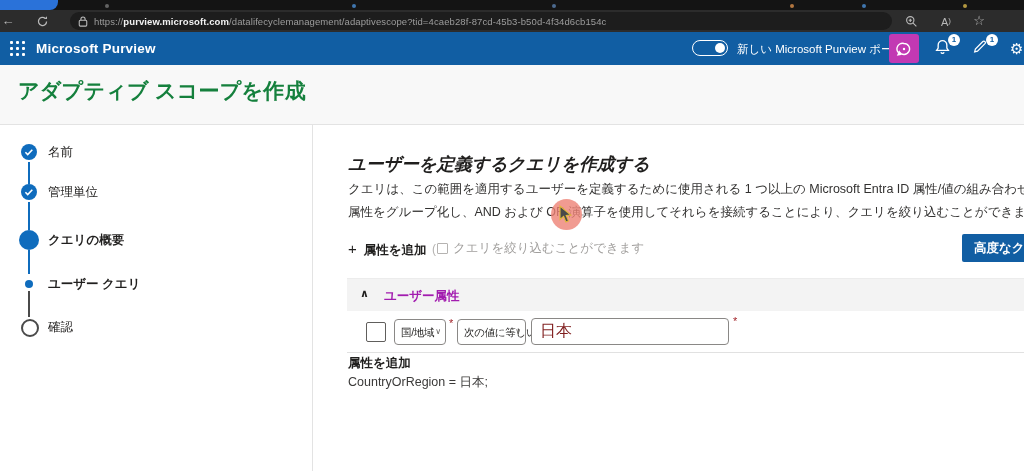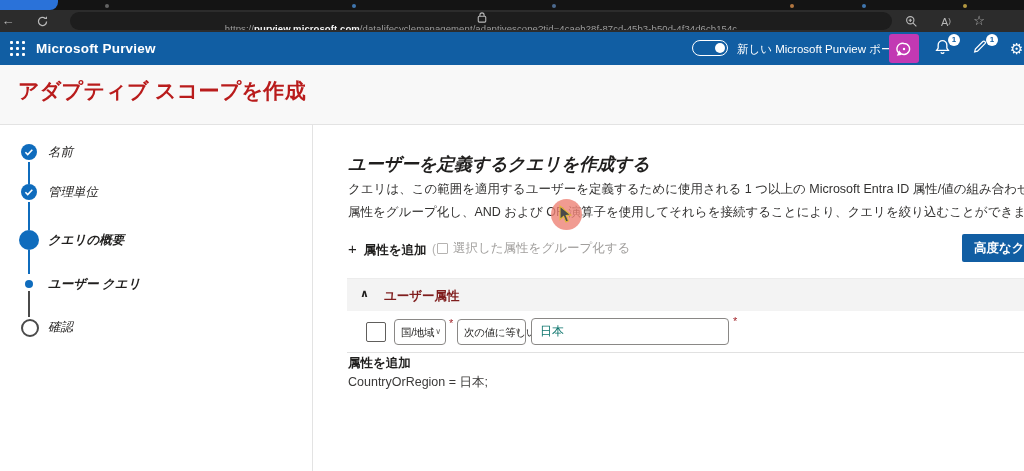--- a/index.html
+++ b/index.html
@@ -7,44 +7,44 @@
     position:relative;width:1024px;height:471px;overflow:hidden;
     background:#ffffff;font-family:"Liberation Sans","DejaVu Sans",sans-serif;
     -webkit-font-smoothing:antialiased;
   }
   
   .tabstrip{position:absolute;left:0;top:0;width:1024px;height:10px;background:#141414;}
   .tabfrag{position:absolute;left:0;top:0;width:58px;height:10px;background:#2a72d9;border-radius:0 0 8px 0;}
   .favdot{position:absolute;top:4px;width:4px;height:4px;border-radius:2px;opacity:.8;}
   .btoolbar{position:absolute;left:0;top:10px;width:1024px;height:22px;background:#2c2c2c;}
   .bicon{position:absolute;top:0;height:22px;line-height:22px;color:#b9b9b9;font-size:13px;text-align:center;}
-  .addressbar{position:absolute;left:70px;top:2px;width:822px;height:18px;background:#1d1d1d;border-radius:10px;display:flex;align-items:center;flex-direction:column;}
+  .addressbar{position:absolute;left:70px;top:2px;width:822px;height:18px;background:#1d1d1d;border-radius:10px;display:flex;align-items:center;}
   .url{font-size:9.5px;color:#9d9d9d;white-space:nowrap;overflow:hidden;letter-spacing:.1px;}
   .url b{color:#f2f2f2;font-weight:700;}
   
   .appheader{position:absolute;left:0;top:32px;width:1024px;height:33px;background:#115ea3;}
   .waffle{position:absolute;left:8px;top:7px;width:20px;height:20px;cursor:pointer;}
   .waffle i{position:absolute;width:3px;height:3px;background:#fff;border-radius:1px;}
   .apptitle{position:absolute;left:36px;top:9px;color:#fff;font-size:13.5px;font-weight:700;letter-spacing:.2px;}
   .searchbox{position:absolute;left:272px;top:4px;width:350px;height:24px;background:#fff;border-radius:2px;display:flex;align-items:center;padding-left:8px;box-sizing:border-box;}
   .searchbox input{border:none;outline:none;font-size:11.5px;color:#444;width:280px;margin-left:6px;background:transparent;font-family:inherit;}
   .toggle{position:absolute;left:692px;top:8px;width:36px;height:16px;border:1.5px solid #fff;border-radius:9px;box-sizing:border-box;}
   .toggle .knob{position:absolute;right:2px;top:1.5px;width:10px;height:10px;background:#fff;border-radius:50%;}
   .togglelabel{position:absolute;left:737px;top:10px;color:#fff;font-size:11.5px;white-space:nowrap;}
   .pinkbtn{position:absolute;left:889px;top:2px;width:30px;height:29px;background:#c239b3;border:none;border-radius:3px;cursor:pointer;display:flex;align-items:center;justify-content:center;}
   .hicon{position:absolute;top:6px;width:22px;height:22px;color:#fff;}
   .badge{position:absolute;right:-4px;top:-4px;width:12px;height:12px;background:#fff;border-radius:50%;color:#115ea3;font-size:8px;font-weight:700;text-align:center;line-height:12px;}
   .gearglyph{font-size:15px;color:#fff;line-height:22px;}
   
   .titleband{position:absolute;left:0;top:65px;width:1024px;height:60px;background:#f8f8f8;border-bottom:1px solid #e3e3e3;box-sizing:border-box;}
-  .titleband h1{margin:0;position:absolute;left:18px;top:12px;font-size:21px;font-weight:700;color:#b91c1c;letter-spacing:.3px;}
+  .titleband h1{margin:0;position:absolute;left:18px;top:12px;font-size:21px;font-weight:700;color:#15803d;letter-spacing:.3px;}
   
   .sidebar{position:absolute;left:0;top:125px;width:313px;height:346px;border-right:1px solid #e3e3e3;box-sizing:border-box;background:#fff;}
   .step{position:absolute;left:0;width:300px;height:20px;cursor:pointer;}
-  .step .label{position:absolute;left:48px;top:2px;font-size:12.5px;color:#201f1e;white-space:nowrap;font-style:italic;}
+  .step .label{position:absolute;left:48px;top:2px;font-size:12.5px;color:#201f1e;white-space:nowrap;}
   .step.bold .label{font-weight:700;}
   .ckr{position:absolute;left:21px;top:2px;width:16px;height:16px;}
   .bigdot{position:absolute;left:19px;top:0;width:20px;height:20px;border-radius:50%;background:#0f6cbd;}
   .smalldot{position:absolute;left:25px;top:6px;width:8px;height:8px;border-radius:50%;background:#0f6cbd;}
   .hollow{position:absolute;left:21px;top:2px;width:14px;height:14px;border-radius:50%;border:2px solid #4a4a4a;background:#fff;}
   .conn{position:absolute;left:28px;width:2px;background:#0f6cbd;}
   .conn.dark{background:#4a4a4a;}
   
   .mainhead{position:absolute;left:348px;top:137px;font-size:17.5px;font-weight:700;color:#201f1e;white-space:nowrap;font-style:italic;}
   .desc{position:absolute;left:348px;top:178px;width:676px;height:50px;overflow:hidden;font-size:12.5px;color:#323130;}
@@ -52,29 +52,29 @@
   .desc .ln1{top:0;} .desc .ln2{top:23px;}
   .cmdbar{position:absolute;left:348px;top:240px;height:22px;font-size:12.5px;}
   .addattr{position:absolute;left:0;top:0;color:#201f1e;font-weight:600;white-space:nowrap;cursor:pointer;}
   .addattr .plus{font-weight:400;font-size:15px;margin-right:7px;color:#201f1e;}
   .groupattr{position:absolute;left:84px;top:0;color:#a19f9d;white-space:nowrap;display:flex;align-items:center;gap:5px;}
   .groupattr .gico{display:inline-flex;align-items:center;color:#b5b3b1;font-size:12px;}
   .gbox{display:inline-block;width:9px;height:9px;border:1.2px solid #b5b3b1;border-radius:1px;margin-left:1px;}
   .advbtn{position:absolute;left:962px;top:234px;width:110px;height:28px;background:#115ea3;color:#fff;border:none;border-radius:2px;font-size:12.5px;font-weight:600;text-align:left;padding-left:12px;font-family:inherit;cursor:pointer;}
   .sectionbar{position:absolute;left:347px;top:278px;width:677px;height:33px;background:#f3f3f3;border-top:1px solid #ececec;box-sizing:border-box;cursor:pointer;}
   .sectionbar .chev{position:absolute;left:13px;top:8px;font-size:11px;color:#201f1e;font-weight:700;}
-  .sectionbar .stitle{position:absolute;left:37px;top:9px;font-size:12.5px;font-weight:700;color:#7f1d1d;}
+  .sectionbar .stitle{position:absolute;left:37px;top:9px;font-size:12.5px;font-weight:700;color:#a21caf;}
   .attrow{position:absolute;left:347px;top:311px;width:677px;height:42px;background:#fff;border-bottom:1px solid #e1e1e1;box-sizing:border-box;}
   .cbx{position:absolute;left:19px;top:11px;width:18px;height:18px;border:1px solid #605e5c;border-radius:2px;background:#fff;cursor:pointer;}
   .dd{position:absolute;top:8px;height:26px;border:1px solid #8a8886;border-radius:4px;background:#fff;box-sizing:border-box;cursor:pointer;}
   .dd .dtext{position:absolute;left:6px;top:6px;font-size:10.5px;color:#201f1e;white-space:nowrap;letter-spacing:-.3px;}
   .dd .dchev{position:absolute;right:4px;top:7px;font-size:8px;color:#605e5c;}
   .dd1{left:47px;width:52px;}
   .dd2{left:110px;width:69px;}
-  .valinput{position:absolute;left:184px;top:7px;width:198px;height:27px;border:1px solid #8a8886;border-radius:4px;box-sizing:border-box;font-size:12px;color:#0f766e;padding:0 8px;font-family:inherit;background:#fff;}
+  .valinput{position:absolute;left:184px;top:7px;width:198px;height:27px;border:1px solid #8a8886;border-radius:4px;box-sizing:border-box;font-size:16px;color:#7f1d1d;padding:0 8px;font-family:inherit;background:#fff;}
   .req{position:absolute;font-size:11px;color:#a4262c;}
   .r1{left:102px;top:6px;} .r2{left:386px;top:4px;}
   .sumlabel{position:absolute;left:348px;top:355px;font-size:12.5px;font-weight:700;color:#201f1e;}
   .sumval{position:absolute;left:348px;top:374px;font-size:12.5px;color:#3b3a39;}
   
   .curhl{position:absolute;left:551px;top:199px;width:31px;height:31px;border-radius:50%;background:rgba(238,130,118,0.8);pointer-events:none;}
   .curarrow{position:absolute;left:559px;top:205px;pointer-events:none;}
   svg{display:block;}
 </style>
 </head>
@@ -209,21 +209,21 @@
 
 <div class="desc">
   <div class="ln ln1">クエリは、この範囲を適用するユーザーを定義するために使用される 1 つ以上の Microsoft Entra ID 属性/値の組み合わせで構</div>
   <div class="ln ln2"><span>属性をグループ化し、AND および OR 演算子を使用してそれらを接続することにより、クエリを絞り込むことができます。</span></div>
 </div>
 
 <div class="cmdbar">
   <span class="addattr"><span class="plus">+</span><span>属性を追加</span></span>
   <span class="groupattr">
     <span class="gico">(<span class="gbox"></span></span>
-    <span>選択した属性をグループ化する</span>
+    <span>クエリを絞り込むことができます</span>
   </span>
 </div>
 
 <button class="advbtn">高度なクエ</button>
 
 <div class="sectionbar">
   <span class="chev">∧</span>
   <span class="stitle">ユーザー属性</span>
 </div>
 

